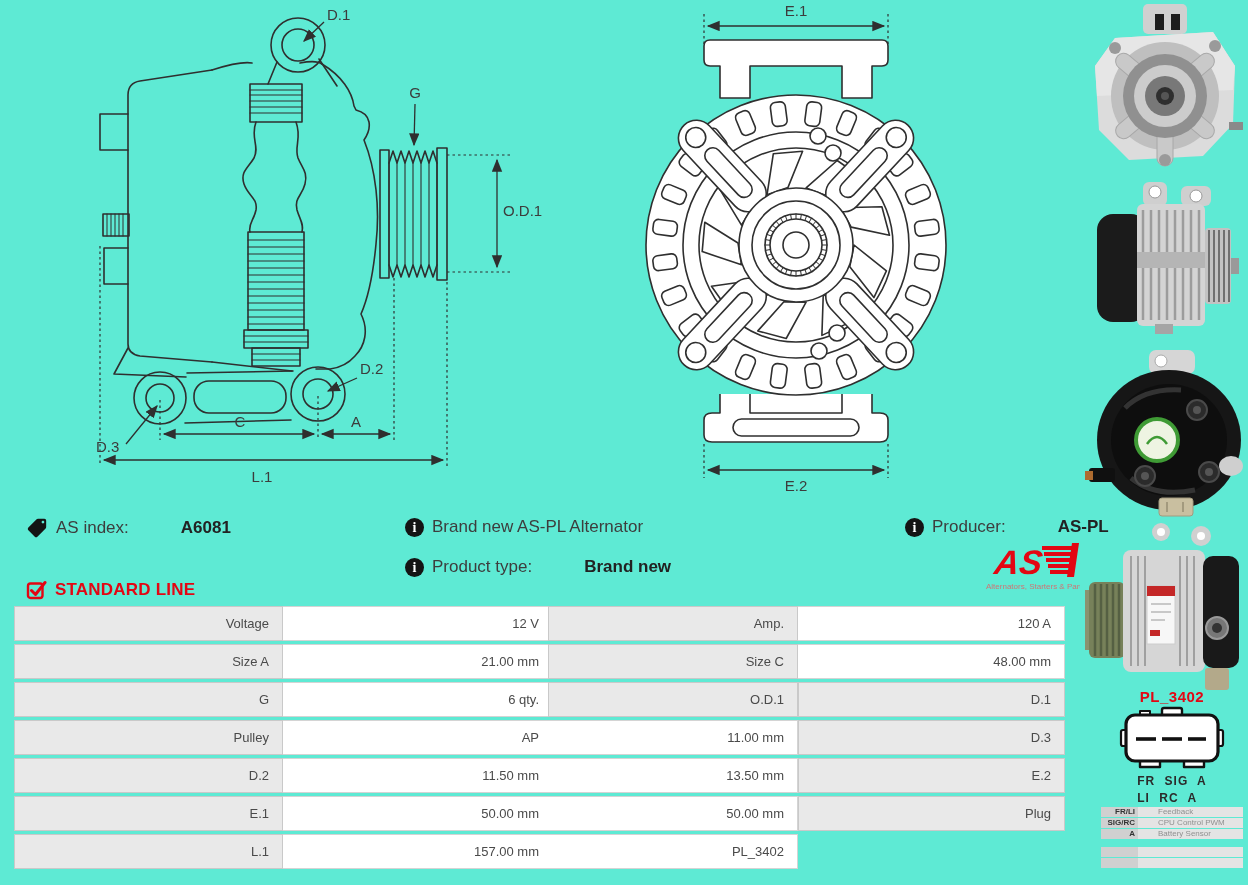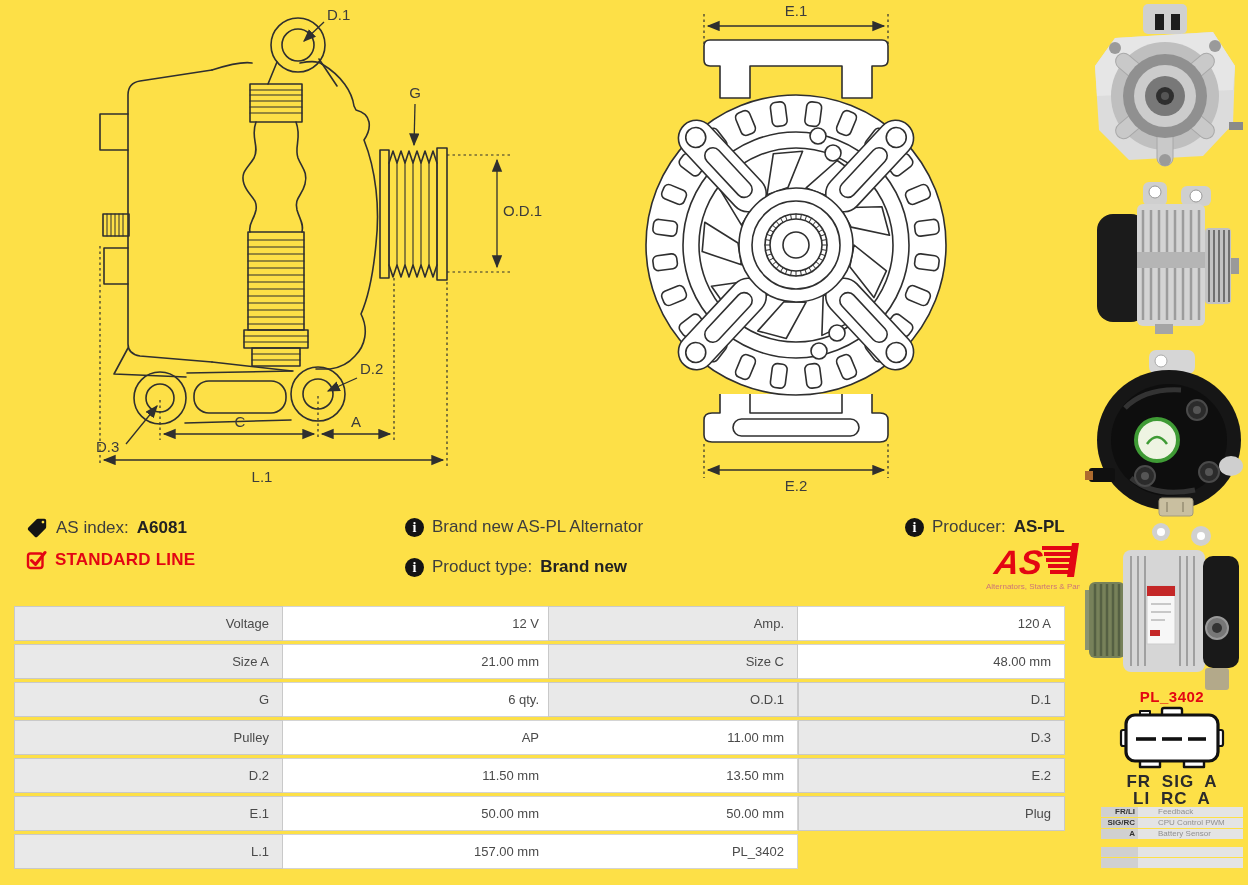--- a/index.html
+++ b/index.html
@@ -1,50 +1,50 @@
 <!DOCTYPE html>
 <html><head>
 <meta charset="utf-8">
 <style>
   * { margin:0; padding:0; box-sizing:border-box; }
   body { background:#fff; font-family:"Liberation Sans", sans-serif; }
-  .page { position:relative; width:1248px; height:885px; background:#fde047; overflow:hidden; }
+  .page { position:relative; width:1248px; height:885px; background:#5eead4; overflow:hidden; }
 
   svg text { font-family:"Liberation Sans", sans-serif; }
 
   
   #side-view  { position:absolute; left:0;   top:0; }
   #front-view { position:absolute; left:620px; top:0; }
 
   
   .photo { position:absolute; left:1085px; width:160px; height:168px; cursor:pointer; }
 
   
   .info-row { position:absolute; display:flex; align-items:center; gap:8px;
               font-size:17px; color:#3d3d3d; white-space:nowrap; }
-  .info-row b { color:#222; }
+  .info-row b { color:#222;margin-left:44px; }
   .red-bold { color:#e30613; font-weight:bold; letter-spacing:0.2px; }
   .info-i { width:19px; height:19px; border-radius:50%; background:#141414; color:#fff;
             font:bold 14px "Liberation Serif", serif; text-align:center; line-height:19px;
             flex:0 0 19px; }
 
   
   .spec-grid { position:absolute; top:606px; display:grid; grid-auto-rows:35px; row-gap:3px; }
   #spec-left  { left:14px;  grid-template-columns:269px 270px; }
   #spec-right { left:548px; grid-template-columns:250px 267px; }
   .cell { height:35px; line-height:33px; font-size:13px; color:#4a4a4a;
           text-align:right; padding-right:13px; white-space:nowrap; overflow:hidden; }
   .cell.lbl { background:#e9e9e9; border:1px solid #c9c9c9; }
   .cell.val { background:#ffffff; border:1px solid #d4d4d4; border-left:0; }
 
   
   .connector-panel { position:absolute; left:1096px; top:688px; width:152px;
                      display:flex; flex-direction:column; align-items:center; }
   .connector-title { font-size:15px; font-weight:bold; color:#e30613; letter-spacing:0.5px; }
-  .pin-labels { margin-top:2px; text-align:center; font-weight:bold; font-size:17px;
+  .pin-labels { margin-top:2px; font-weight:bold; font-size:12px;
                 color:#2b2b2b; line-height:17px; letter-spacing:1px; word-spacing:5px; }
   .legend { width:142px; }
   .legend-row { display:flex; margin-bottom:1px; height:10px; }
   .legend-key { width:37px; background:#d0d0d0; font-size:8px; font-weight:bold; color:#333;
                 text-align:right; padding-right:3px; line-height:10px; }
   .legend-desc { flex:1; background:#e4e4e4; font-size:8px; color:#909090;
                  padding-left:20px; line-height:10px; white-space:nowrap; overflow:hidden; }
   .legend-gap { height:7px; }
 
   
@@ -407,21 +407,21 @@
     <span class="info-i">i</span>
     <span>Brand new AS-PL Alternator</span>
   </div>
 
   <div class="info-row" style="left:905px; top:517px;">
     <span class="info-i">i</span>
     <span>Producer:</span>
     <b>AS-PL</b>
   </div>
 
-  <div class="info-row" style="left:26px; top:549px;">
+  <div class="info-row" style="left:26px; top:579px;">
     <svg width="21" height="21" viewBox="0 0 21 21">
       <rect x="2" y="4.5" width="14.5" height="14.5" rx="2.5" fill="none" stroke="#e30613" stroke-width="2.4"></rect>
       <polyline points="5.5,11.5 9.5,15.5 19,3.5" fill="none" stroke="#e30613" stroke-width="3" stroke-linecap="round" stroke-linejoin="round"></polyline>
     </svg>
     <span class="red-bold">STANDARD LINE</span>
   </div>
 
   <div class="info-row" style="left:405px; top:557px;">
     <span class="info-i">i</span>
     <span>Product type:</span>

